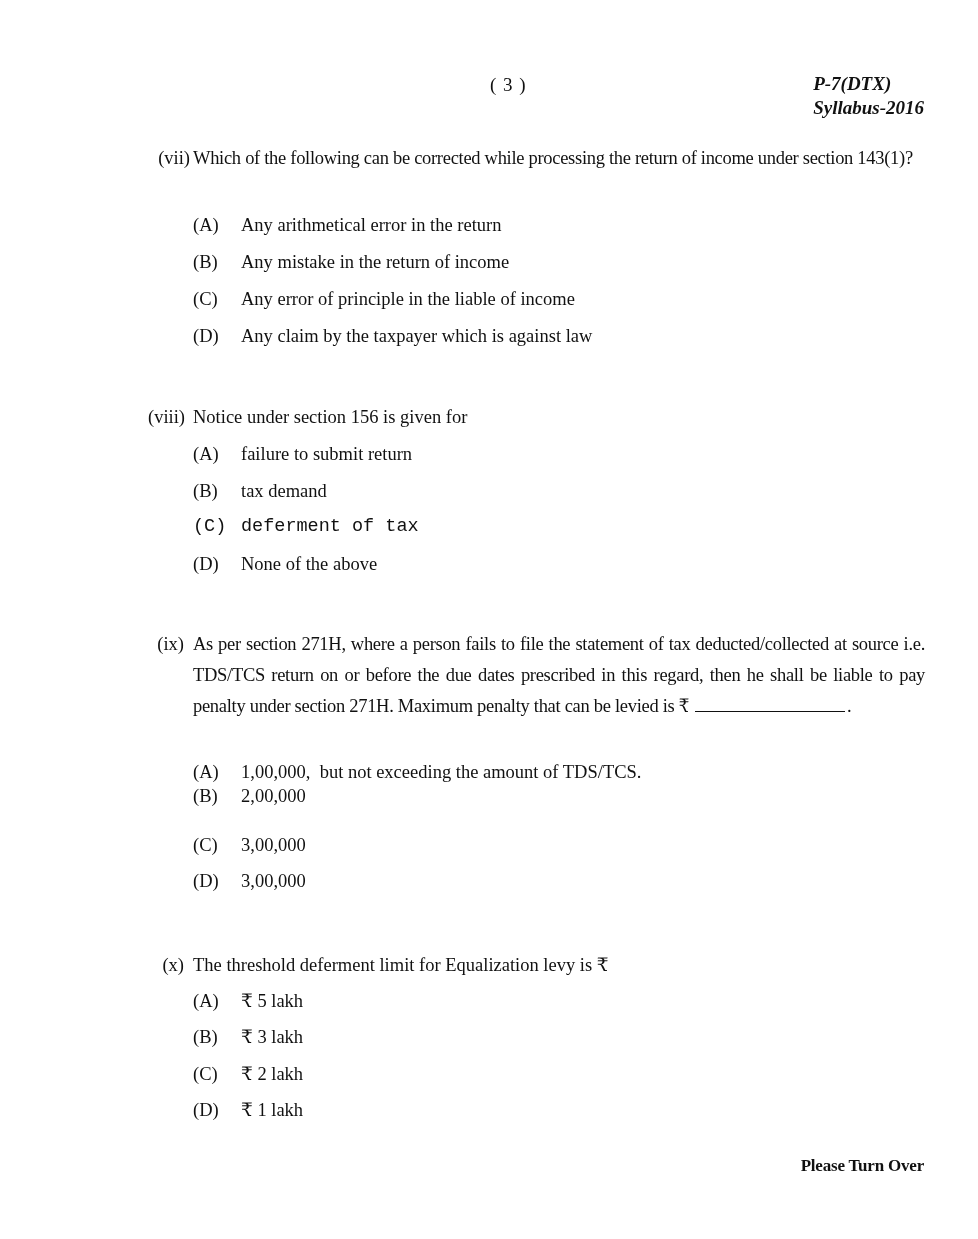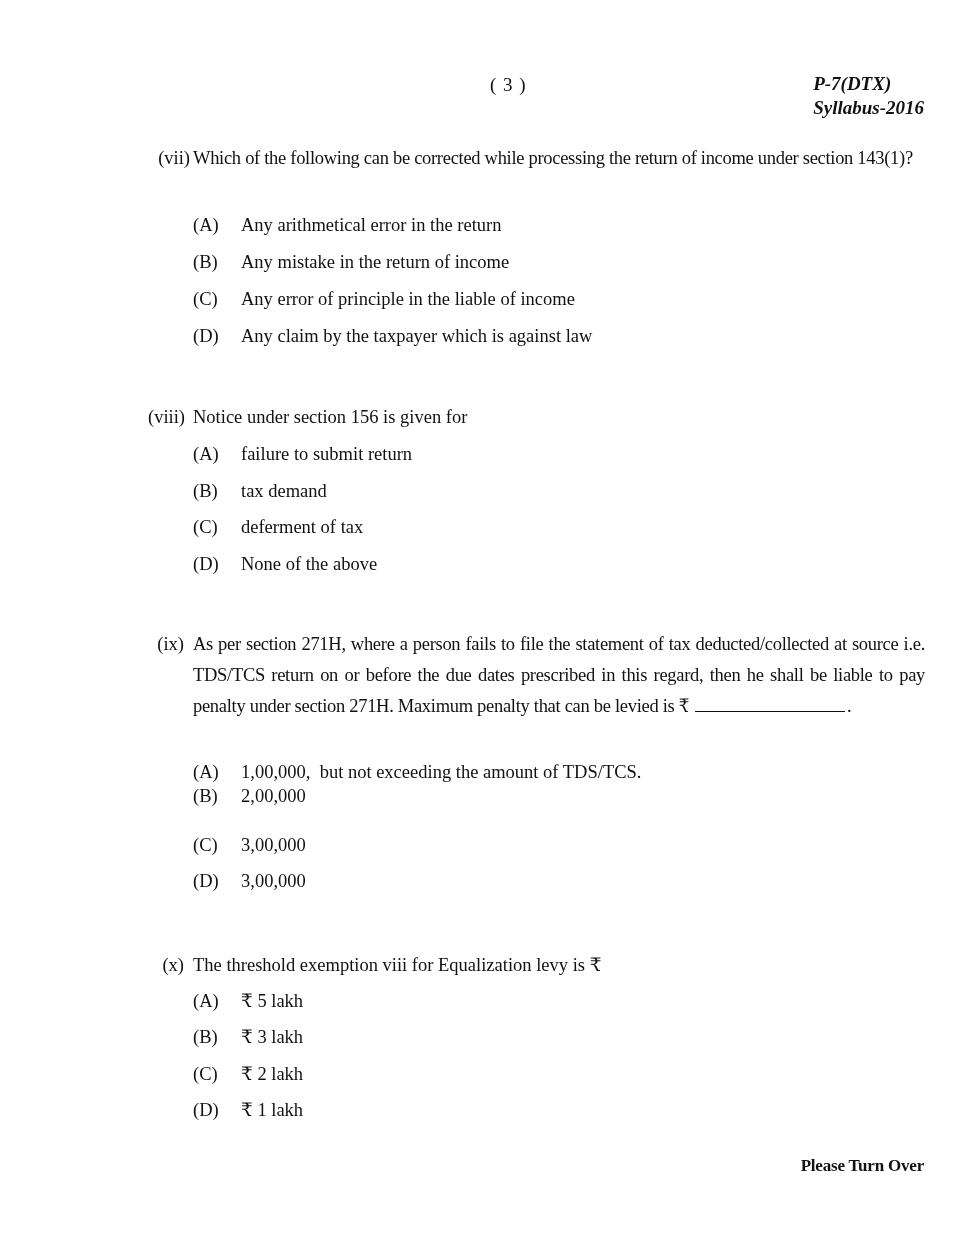--- a/index.html
+++ b/index.html
@@ -71,21 +71,21 @@
 
 <div class="q">
   <div class="q-num" style="left:125px; top:402px; line-height:31px;">(viii)</div>
   <div class="q-text" style="top:402px;">Notice under section 156 is given for</div>
   <div class="opt" style="top:440px;">
     <span class="opt-label">(A)</span><span class="opt-text">failure to submit return</span>
   </div>
   <div class="opt" style="top:477px;">
     <span class="opt-label">(B)</span><span class="opt-text">tax demand</span>
   </div>
-  <div class="opt" style="top:513px;">
+  <div class="opt" style="top:513px;font-family:Liberation Mono, monospace;">
     <span class="opt-label">(C)</span><span class="opt-text">deferment of tax</span>
   </div>
   <div class="opt" style="top:550px;">
     <span class="opt-label">(D)</span><span class="opt-text">None of the above</span>
   </div>
 </div>
 
 <div class="q">
   <div class="q-num" style="left:124px; top:629px; line-height:31px;">(ix)</div>
   <div class="q-text cond" style="top:629px;"><span>As per section 271H, where a person fails to file the statement of tax deducted/collected at source i.e. TDS/TCS return on or before the due dates prescribed in this regard, then he shall be liable to pay penalty under section 271H. Maximum penalty that can be levied is ₹</span><span class="blank"></span><span>.</span></div>
@@ -98,21 +98,21 @@
   <div class="opt" style="top:831px;">
     <span class="opt-label">(C)</span><span class="opt-text">3,00,000</span>
   </div>
   <div class="opt" style="top:867px;">
     <span class="opt-label">(D)</span><span class="opt-text">3,00,000</span>
   </div>
 </div>
 
 <div class="q">
   <div class="q-num" style="left:124px; top:950px; line-height:31px;">(x)</div>
-  <div class="q-text" style="top:950px;">The threshold exemption viii for Equalization levy is ₹</div>
+  <div class="q-text" style="top:950px;">The threshold deferment limit for Equalization levy is ₹</div>
   <div class="opt" style="top:987px;">
     <span class="opt-label">(A)</span><span class="opt-text">₹ 5 lakh</span>
   </div>
   <div class="opt" style="top:1023px;">
     <span class="opt-label">(B)</span><span class="opt-text">₹ 3 lakh</span>
   </div>
   <div class="opt" style="top:1060px;">
     <span class="opt-label">(C)</span><span class="opt-text">₹ 2 lakh</span>
   </div>
   <div class="opt" style="top:1096px;">

